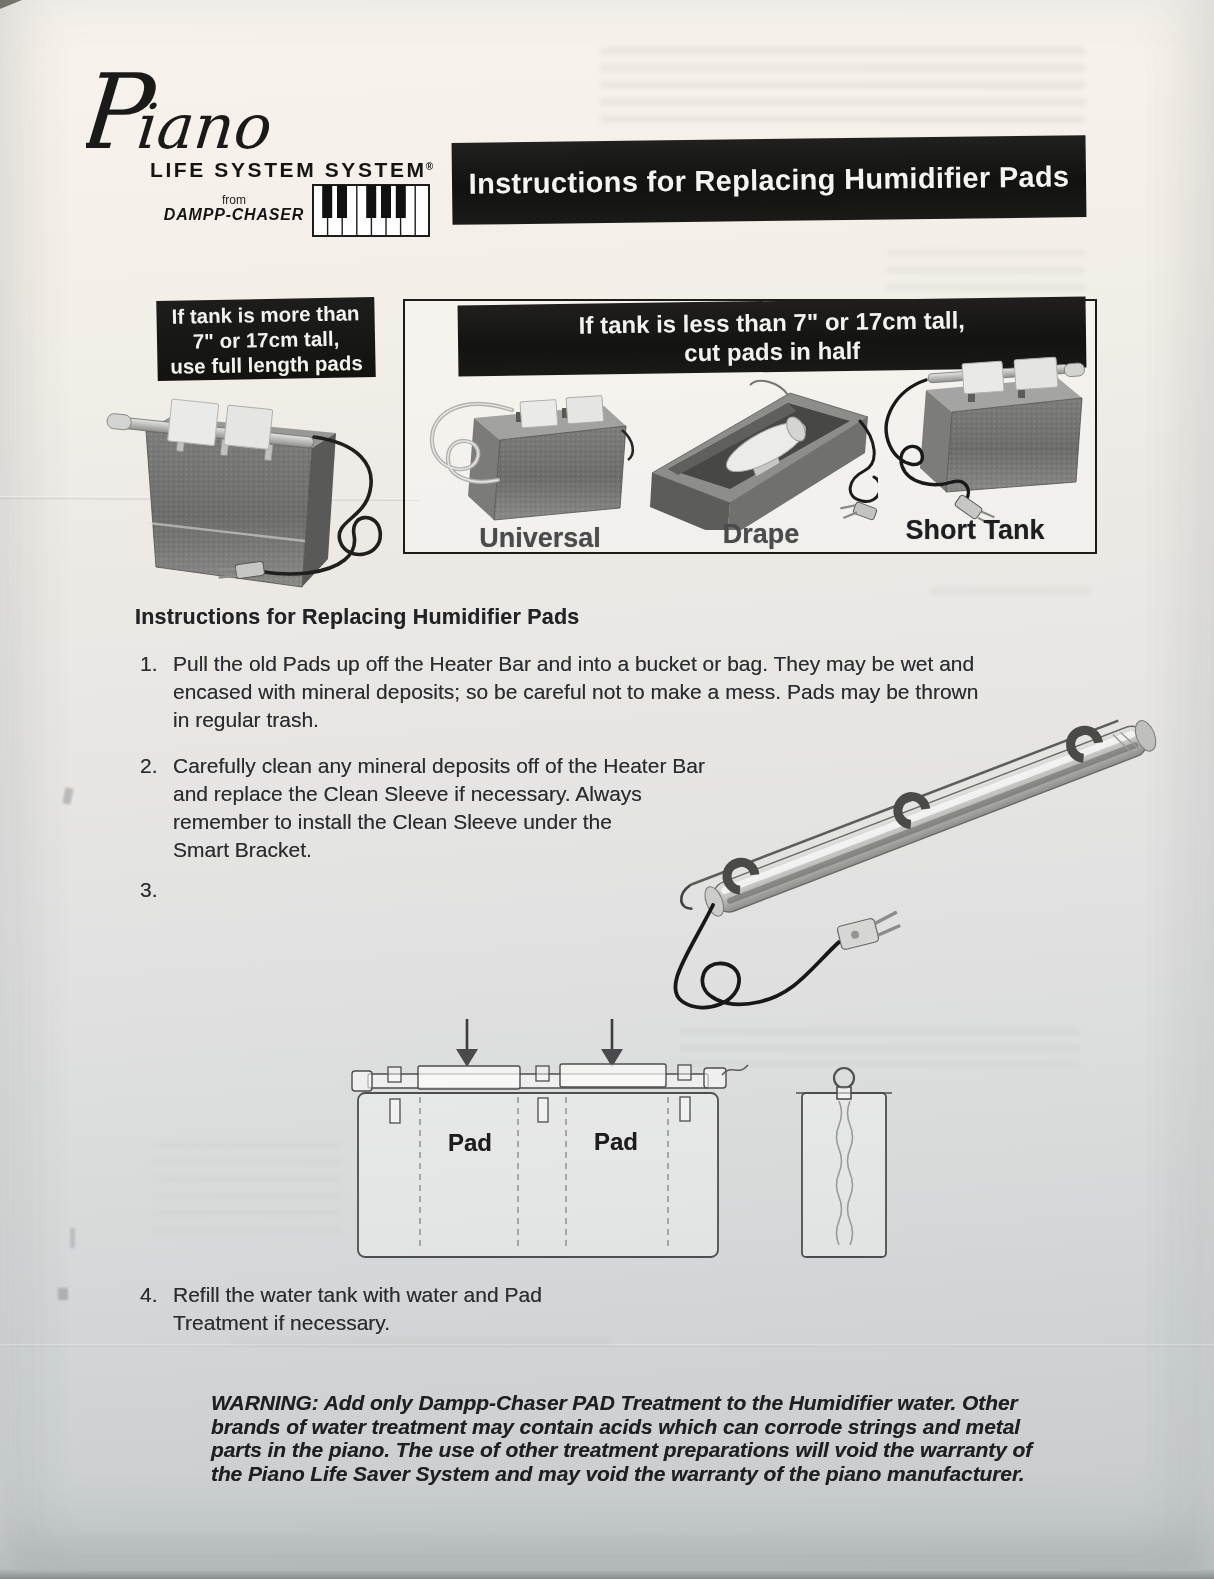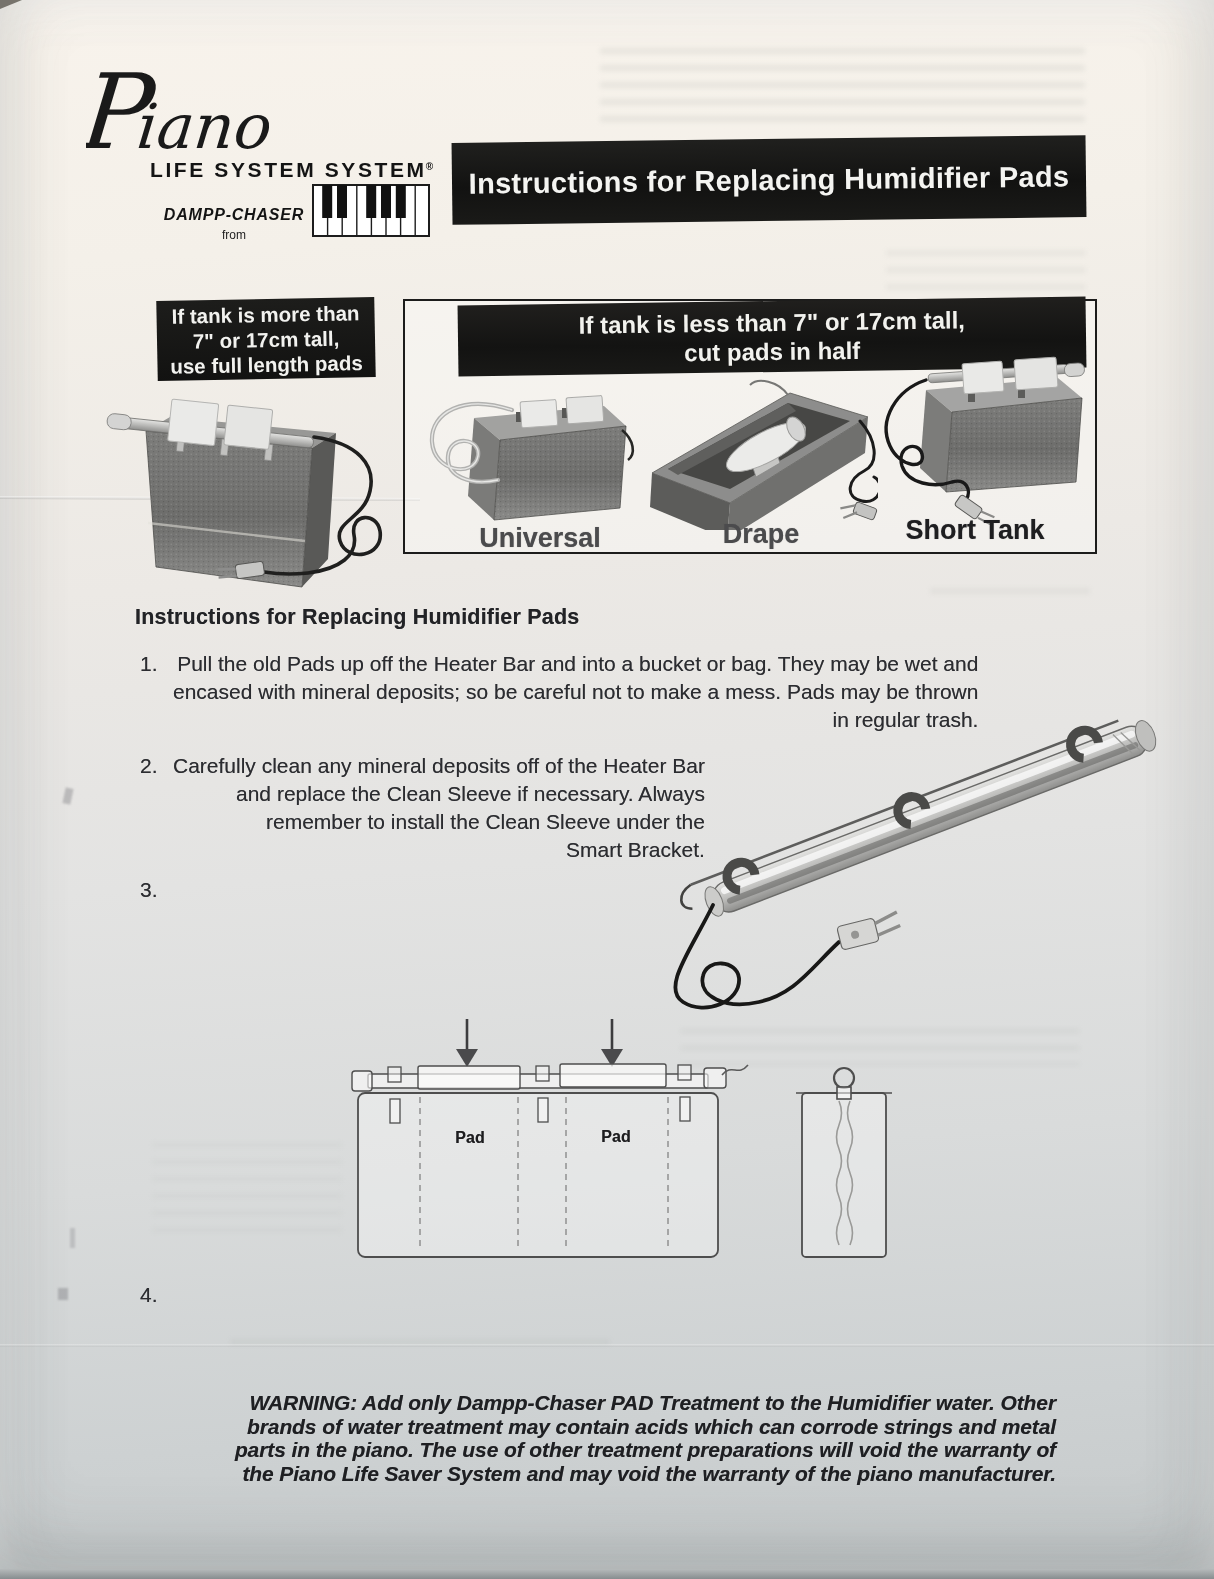--- a/index.html
+++ b/index.html
@@ -4,29 +4,29 @@
 <style>
   html,body{margin:0;padding:0;background:#2b2b2b;}
   .page{
     position:relative;width:1214px;height:1579px;overflow:hidden;
     font-family:"Liberation Sans",sans-serif;color:#2b2c30;
     background:linear-gradient(176deg,#f8f3ec 0%,#f4f0e9 16%,#ece9e5 36%,#e3e3e2 54%,#d9dbdb 72%,#cdd1d2 88%,#c5c9ca 100%);
     box-shadow:inset 0 -34px 70px rgba(70,80,82,.20), inset 0 12px 45px rgba(255,255,255,.55),
                inset -22px 0 60px rgba(120,120,115,.07), inset 22px 0 60px rgba(120,120,115,.06);
   }
   .abs{position:absolute;}
-  .pre{white-space:pre-line;text-align:right;}
+  .pre{white-space:pre-line;}
   .scan{text-shadow:0 0 .6px rgba(40,40,45,.55);}
   .photo{filter:blur(.4px) contrast(.96);}
 
   
   .logo-script{left:86px;top:48px;width:250px;height:122px;}
   .logo-sub{left:150px;top:158px;width:290px;font-size:21px;font-weight:bold;letter-spacing:2.6px;color:#141414;}
   .logo-sub .reg{font-size:10px;letter-spacing:0;position:relative;top:-7px;left:-1px;}
-  .logo-from{left:150px;top:193px;width:168px;text-align:center;font-size:12px;color:#222;margin-top:35px;}
+  .logo-from{left:150px;top:193px;width:168px;text-align:center;font-size:12px;color:#222;}
   .logo-brand{left:150px;top:206px;width:168px;text-align:center;font-size:16px;font-weight:bold;letter-spacing:.8px;color:#141414;font-style:italic;}
   .logo-keys{left:312px;top:184px;width:118px;height:53px;}
 
   
   .title-banner{left:452px;top:139px;width:634px;height:82px;background:linear-gradient(180deg,#20201e,#121211 55%,#1a1a18);
     transform:rotate(-.7deg);display:flex;align-items:center;justify-content:center;
     color:#f4f4f1;font-size:29px;font-weight:bold;letter-spacing:.3px;}
   .tall-note{left:157px;top:299px;width:218px;height:80px;background:linear-gradient(180deg,#1d1d1b,#121211);
     transform:rotate(-1.1deg);display:flex;align-items:center;justify-content:center;text-align:center;
     color:#f2f2ef;font-size:20.5px;font-weight:bold;line-height:25px;}
@@ -43,21 +43,21 @@
 
   .section-heading{left:135px;top:605px;font-size:21.5px;font-weight:bold;color:#222326;letter-spacing:.2px;}
 
   .step{display:flex;font-size:21px;line-height:28px;color:#2b2c30;}
   .step .num{width:33px;flex:none;}
   .step-1{left:140px;top:650px;width:935px;}
   .step-2{left:140px;top:752px;width:630px;}
   .step-3{left:140px;top:876px;width:630px;}
   .step-4{left:140px;top:1281px;width:540px;}
 
-  .pad-label{position:absolute;font-size:16px;font-weight:bold;color:#1d1d1f;text-align:center;width:60px;}
+  .pad-label{position:absolute;font-size:24px;font-weight:bold;color:#1d1d1f;text-align:center;width:60px;}
   .pad-1{left:440px;top:1129px;}
   .pad-2{left:586px;top:1128px;}
 
   .warning{left:211px;top:1391px;width:845px;font-size:21px;font-weight:bold;font-style:italic;
     line-height:23.6px;color:#1e1f22;letter-spacing:-.1px;}
 
   
   .crease{position:absolute;height:3px;background:linear-gradient(180deg,rgba(255,255,255,.75),rgba(110,112,112,.28));}
   .crease-1{left:0;top:497px;width:420px;transform:rotate(.3deg);opacity:.8;}
   .crease-2{left:0;top:1344px;width:1214px;opacity:.45;}
@@ -319,20 +319,22 @@
     <rect x="497" y="82" width="14" height="12" fill="rgba(252,252,251,.6)" stroke="#4e4e4e" stroke-width="1.6"></rect>
     <path d="M499,96 q5,12 0,24 t0,24 t0,24 t0,24 t0,24 t0,24" stroke="#9a9a98" stroke-width="1.6" fill="none"></path>
     <path d="M510,96 q-5,12 0,24 t0,24 t0,24 t0,24 t0,24 t0,24" stroke="#9a9a98" stroke-width="1.6" fill="none"></path>
   </svg>
 
   <div class="pad-label pad-1 scan">Pad</div>
   <div class="pad-label pad-2 scan">Pad</div>
 
   <div class="abs step step-4 scan">
     <span class="num">4.</span>
+    <div class="txt pre">Refill the water tank with water and Pad
+Treatment if necessary.</div>
   </div>
 
   <div class="abs warning pre scan">WARNING: Add only Dampp-Chaser PAD Treatment to the Humidifier water. Other
 brands of water treatment may contain acids which can corrode strings and metal
 parts in the piano. The use of other treatment preparations will void the warranty of
 the Piano Life Saver System and may void the warranty of the piano manufacturer.</div>
 
   <div class="abs bottom-edge"></div>
 </div>
 

